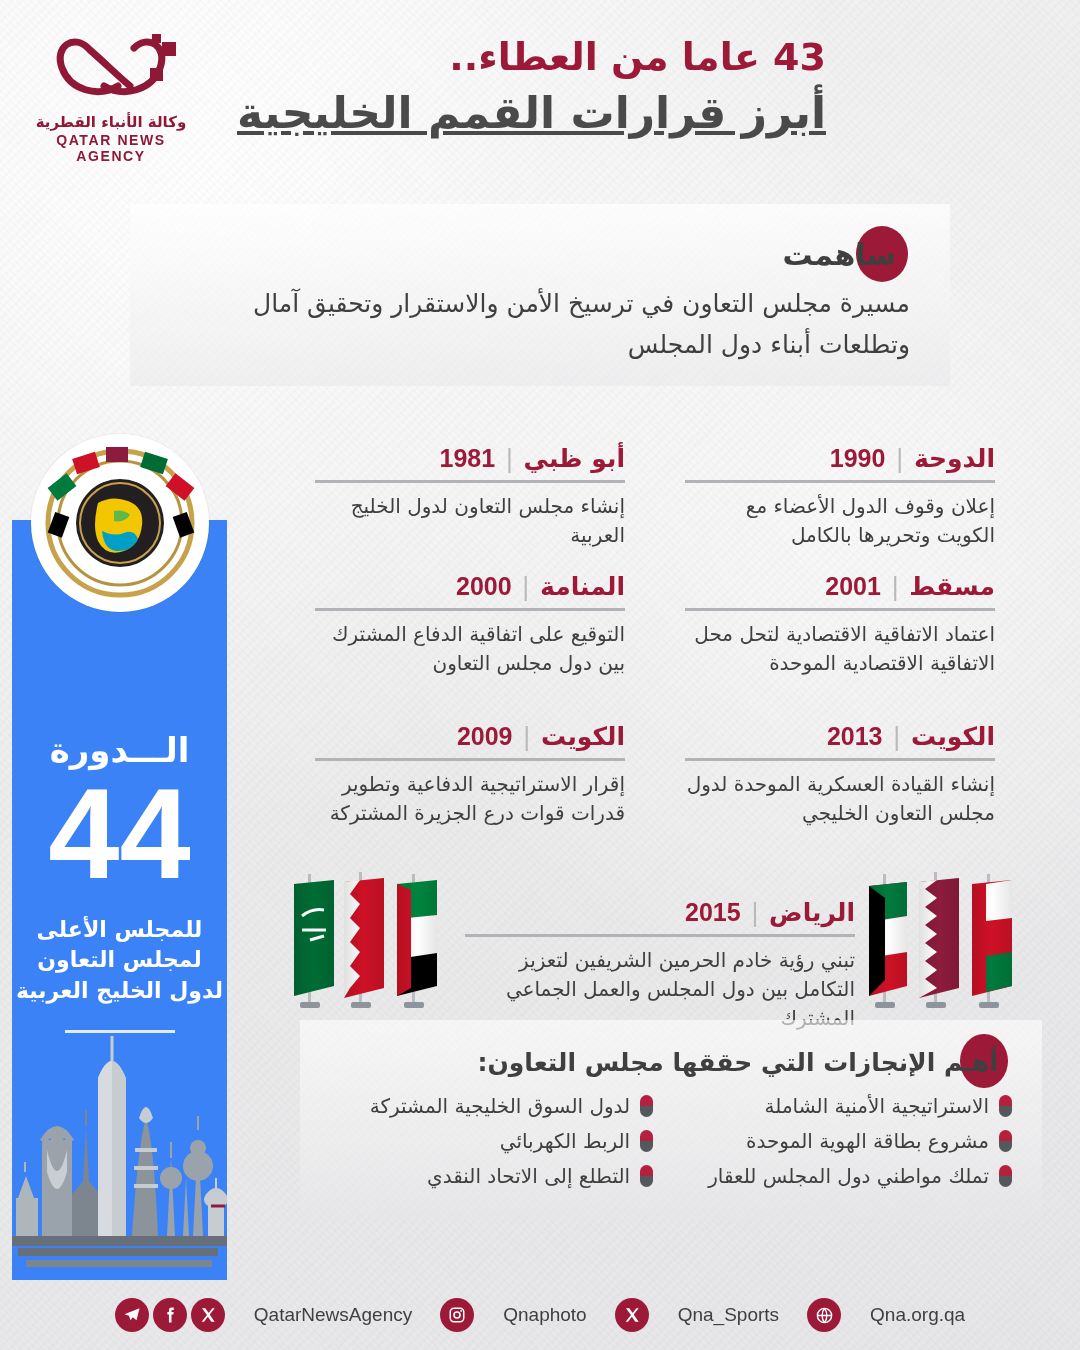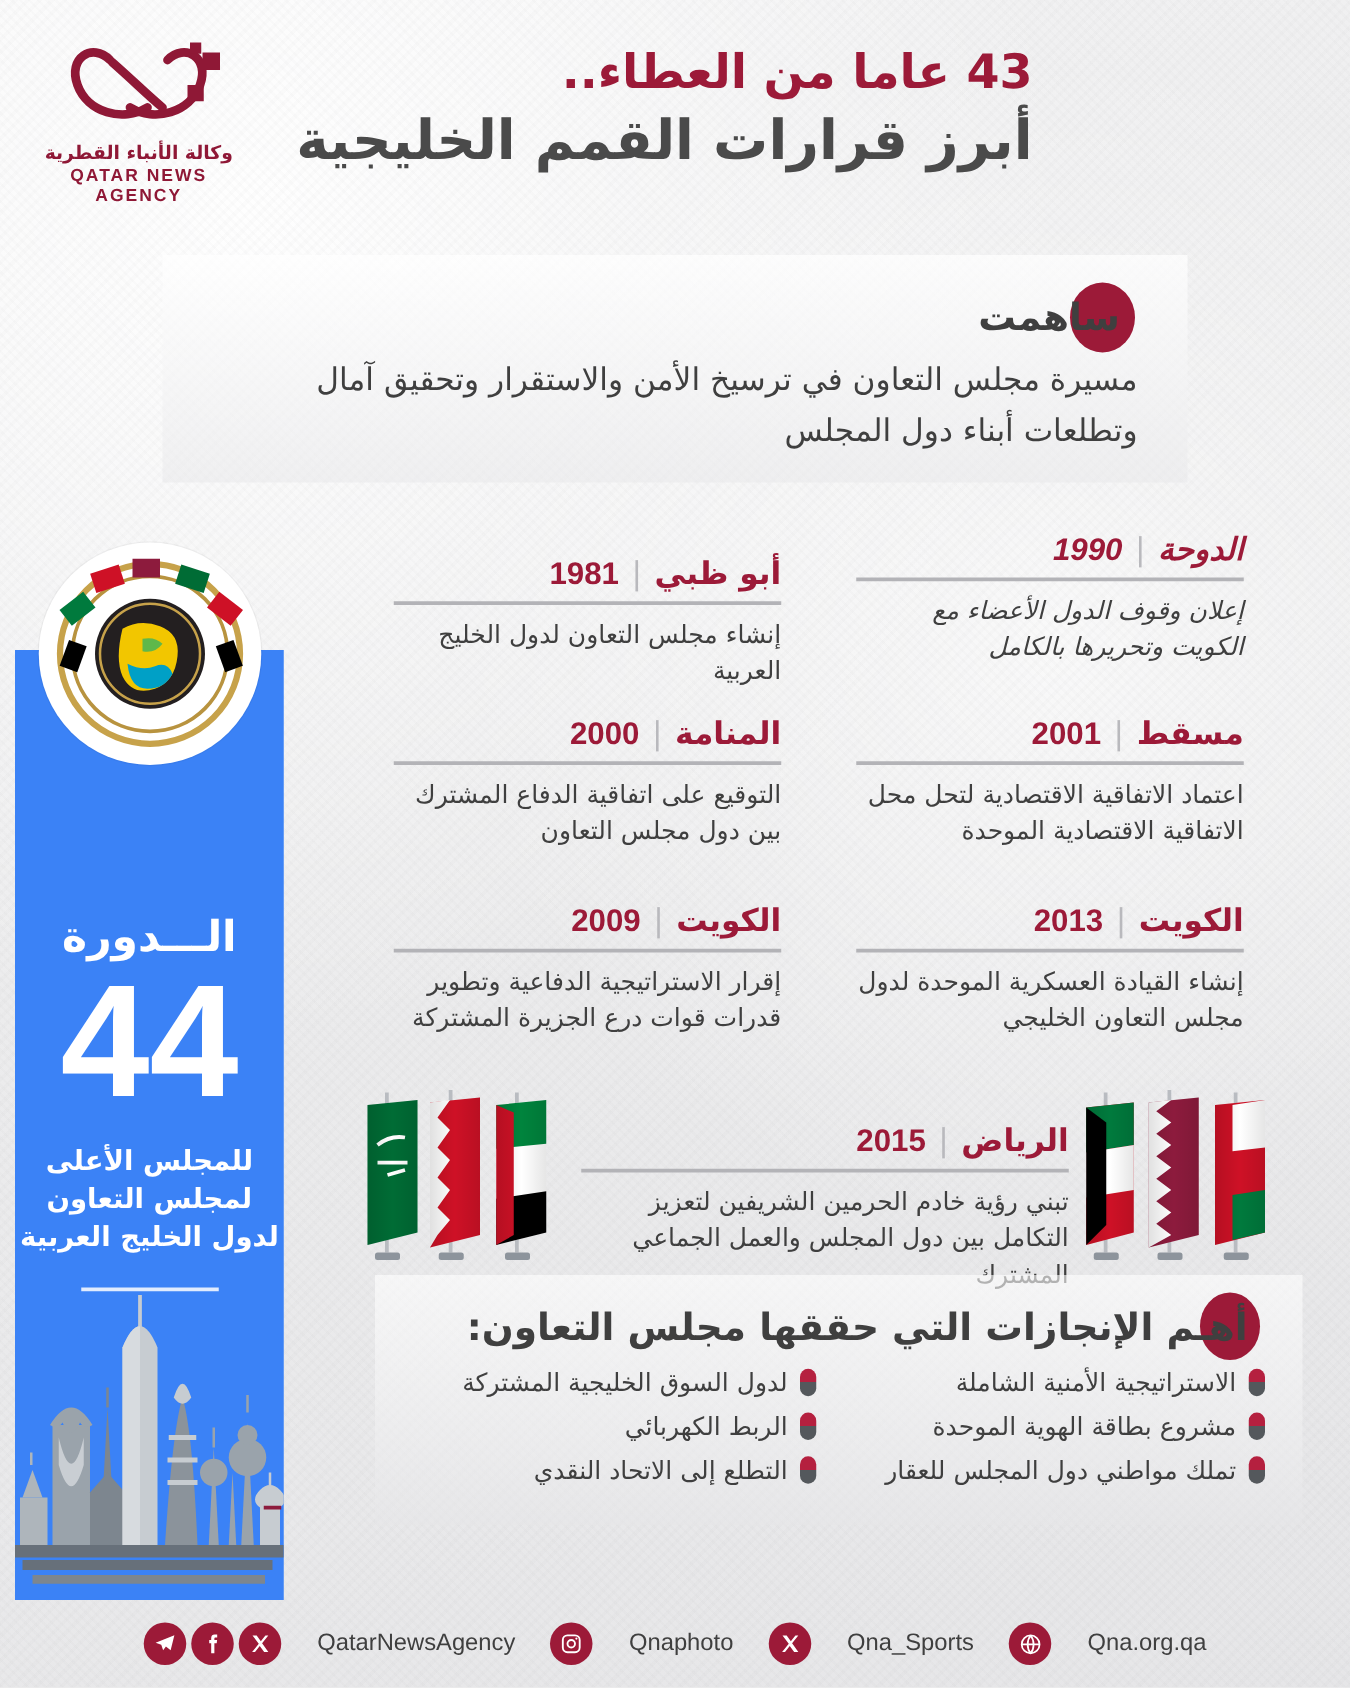--- a/index.html
+++ b/index.html
@@ -31,21 +31,21 @@
 
   
   .header{ position:absolute; top:0; left:0; width:1080px; height:180px;padding-left:28px; }
   .title-wrap{ position:absolute; right:228px; top:34px; text-align:left; width:640px; }
   .title-line1{
     font-size:38px; font-weight:bold; color:#9c1a38; letter-spacing:0px;
     text-align:right; padding-right:26px; line-height:1.25;
   }
   .title-line2{
     font-size:44px; font-weight:bold; color:#4a4a4a;
-    text-align:right; padding-right:26px; line-height:1.3; margin-top:2px;
+    text-align:right; padding-right:26px; line-height:1.3; margin-top:2px;text-decoration:underline;
   }
   .logo{ position:absolute; left:26px; top:24px; width:170px; height:140px; text-align:center; }
   .logo-mark{ width:100%; height:86px; display:block; }
   .logo-ar{ font-size:15px; font-weight:bold; color:#8f1836; margin-top:3px; letter-spacing:.5px; }
   .logo-en{ font-size:14px; font-weight:bold; color:#8f1836; letter-spacing:1.6px; margin-top:1px;
             font-family:"Liberation Sans", sans-serif; }
 
   
   .intro{
     position:absolute; right:130px; top:204px; width:820px; height:182px;
@@ -113,21 +113,21 @@
     position:absolute; right:38px; top:1020px; width:742px; height:200px;
     background:linear-gradient(180deg, rgba(255,255,255,.60), rgba(230,230,232,.55));
     padding:18px 30px 0 22px;
   }
   .ach-head{ position:relative; text-align:right; height:52px; }
   .ach-dot{
     position:absolute; right:4px; top:-4px; width:48px; height:54px;
     background:#9c1a38; border-radius:50%;
   }
   .ach-head-text{
-    position:relative; z-index:3; font-size:30px; font-weight:bold; color:#3f3f3f;
+    position:relative; z-index:3; font-size:25px; font-weight:bold; color:#3f3f3f;
     padding-right:14px; line-height:50px;
   }
   .ach-cols{ display:flex; justify-content:space-between; margin-top:4px; }
   .ach-col{ width:48%; }
   .ach-row{ display:flex; align-items:center; justify-content:flex-start; margin-bottom:11px; }
   .ach-bullet{
     width:13px; height:22px; border-radius:7px; flex:0 0 auto; margin-left:10px;
     background:linear-gradient(180deg,#b5203f 0% 50%, #54585c 50% 100%);
   }
   .ach-label{ font-size:20px; color:#3f3f3f; line-height:1.2; text-align:right; }
@@ -186,21 +186,21 @@
   </div>
 
   <div class="tl-item" style="right:455px; top:444px;">
     <div class="tl-head">
       <span class="city">أبو ظبي</span><span class="sep">|</span><span class="year">1981</span>
     </div>
     <div class="tl-rule"></div>
     <div class="tl-text">إنشاء مجلس التعاون لدول الخليج العربية</div>
   </div>
 
-  <div class="tl-item" style="right:85px; top:425px;font-style:italic;">
+  <div class="tl-item" style="right:85px; top:444px;">
     <div class="tl-head">
       <span class="city">الدوحة</span><span class="sep">|</span><span class="year">1990</span>
     </div>
     <div class="tl-rule"></div>
     <div class="tl-text">إعلان وقوف الدول الأعضاء مع الكويت وتحريرها بالكامل</div>
   </div>
 
   <div class="tl-item" style="right:455px; top:572px;">
     <div class="tl-head">
       <span class="city">المنامة</span><span class="sep">|</span><span class="year">2000</span>

